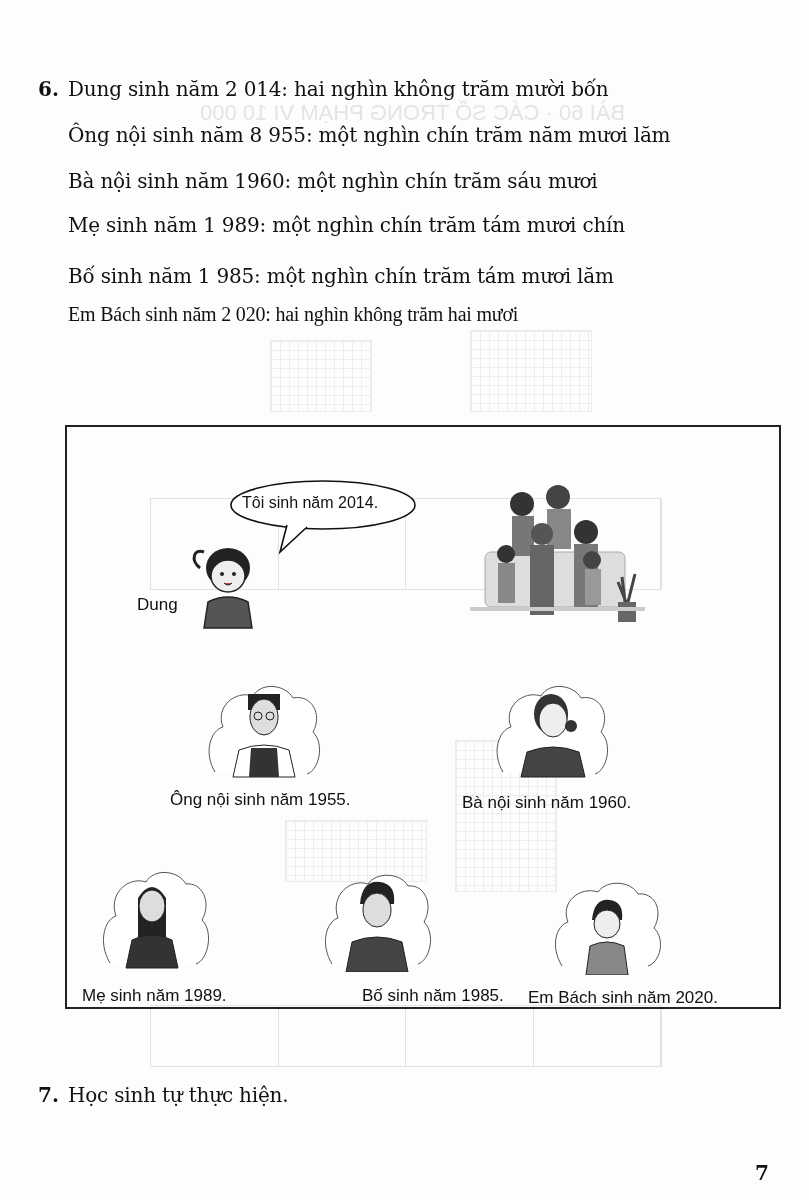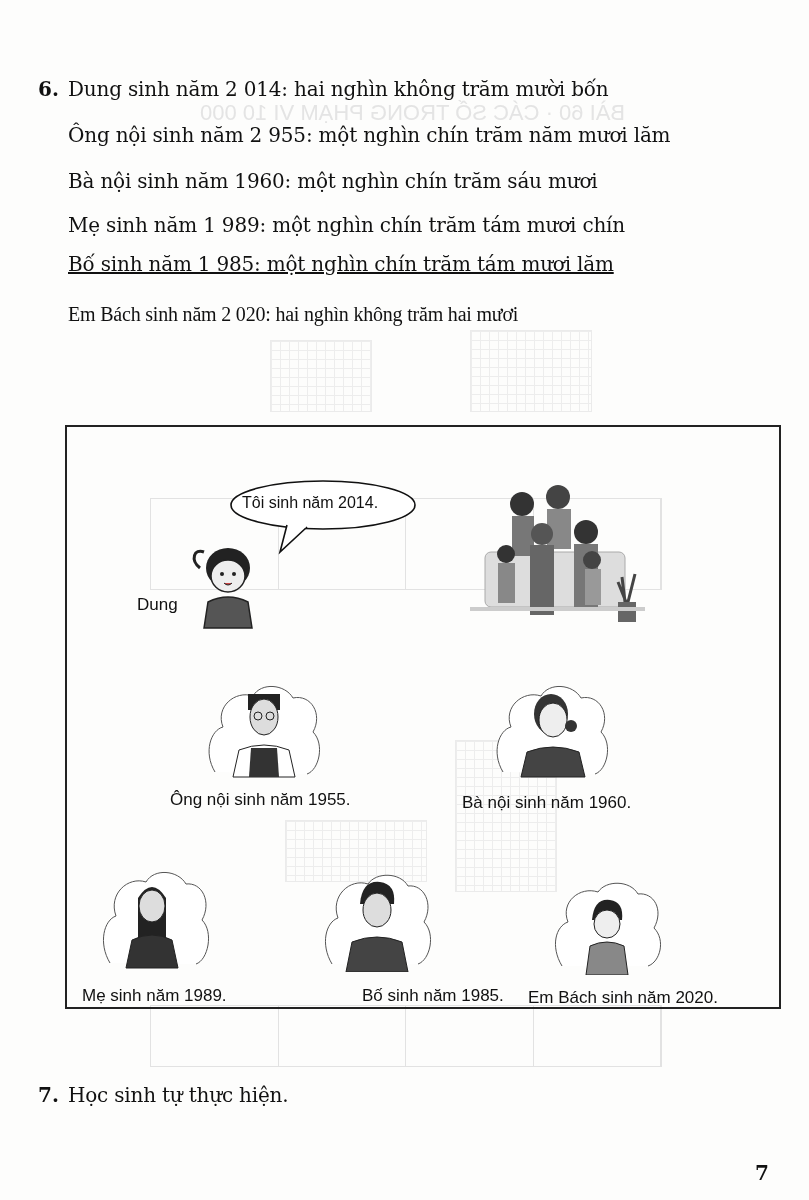--- a/index.html
+++ b/index.html
@@ -36,24 +36,24 @@
 <div class="ghost-grid" style="left:285px;top:820px;width:140px;height:60px;"></div>
 <div class="ghost-table" style="left:150px;top:1005px;width:510px;height:60px;">
     <div></div>
     <div></div>
     <div></div>
     <div></div>
   </div>
 
 <div class="qnum" style="top:77px;">6.</div>
 <div class="line" style="top:77px;">Dung sinh năm 2 014: hai nghìn không trăm mười bốn</div>
-<div class="line" style="top:123px;">Ông nội sinh năm 2 955: một nghìn chín trăm năm mươi lăm</div>
+<div class="line" style="top:123px;">Ông nội sinh năm 8 955: một nghìn chín trăm năm mươi lăm</div>
 <div class="line" style="top:169px;text-align:right;">Bà nội sinh năm 1960: một nghìn chín trăm sáu mươi</div>
 <div class="line" style="top:213px;">Mẹ sinh năm 1 989: một nghìn chín trăm tám mươi chín</div>
-<div class="line" style="top:252px;text-decoration:underline;">Bố sinh năm 1 985: một nghìn chín trăm tám mươi lăm</div>
+<div class="line" style="top:264px;">Bố sinh năm 1 985: một nghìn chín trăm tám mươi lăm</div>
 <div class="line" style="top:303px;font-family:Liberation Serif, serif;">Em Bách sinh năm 2 020: hai nghìn không trăm hai mươi</div>
 
 <div class="frame"></div>
 
 <svg class="cloud" style="left:225px;top:478px;" width="200" height="80" viewBox="0 0 200 80">
   <ellipse cx="98" cy="27" rx="92" ry="24" fill="#fff" stroke="#111" stroke-width="1.6"></ellipse>
   <path d="M62 47 L55 74 L82 49" fill="#fff" stroke="#111" stroke-width="1.6"></path>
   <path d="M63 46 L81 48" stroke="#fff" stroke-width="3"></path>
 </svg>
 <div class="cap" style="left:242px;top:494px;font-size:16px;">Tôi sinh năm 2014.</div>

